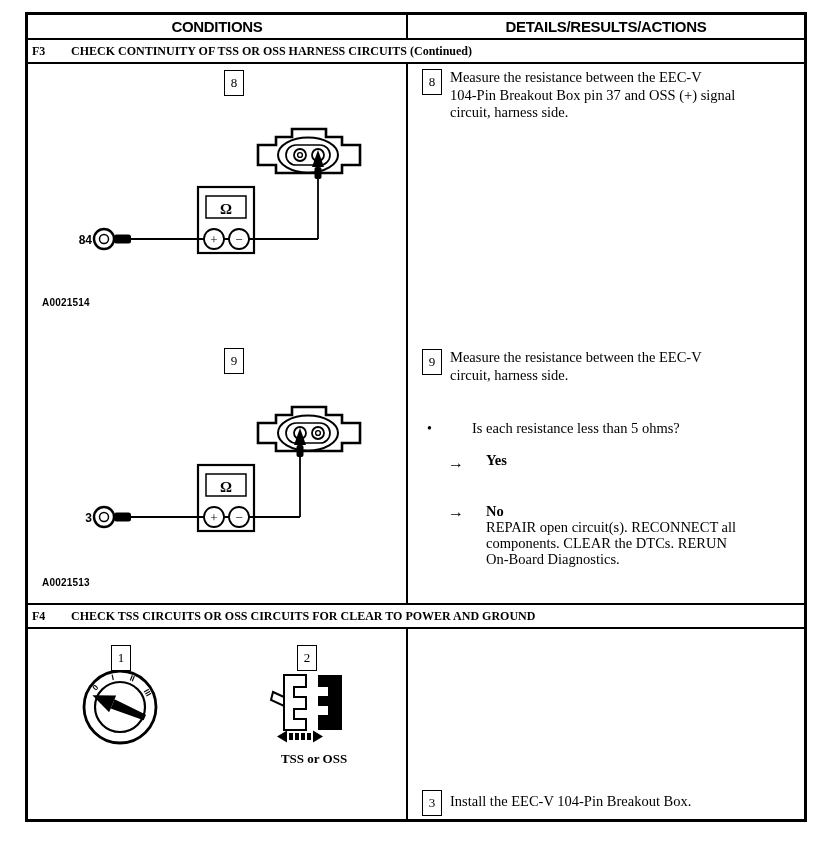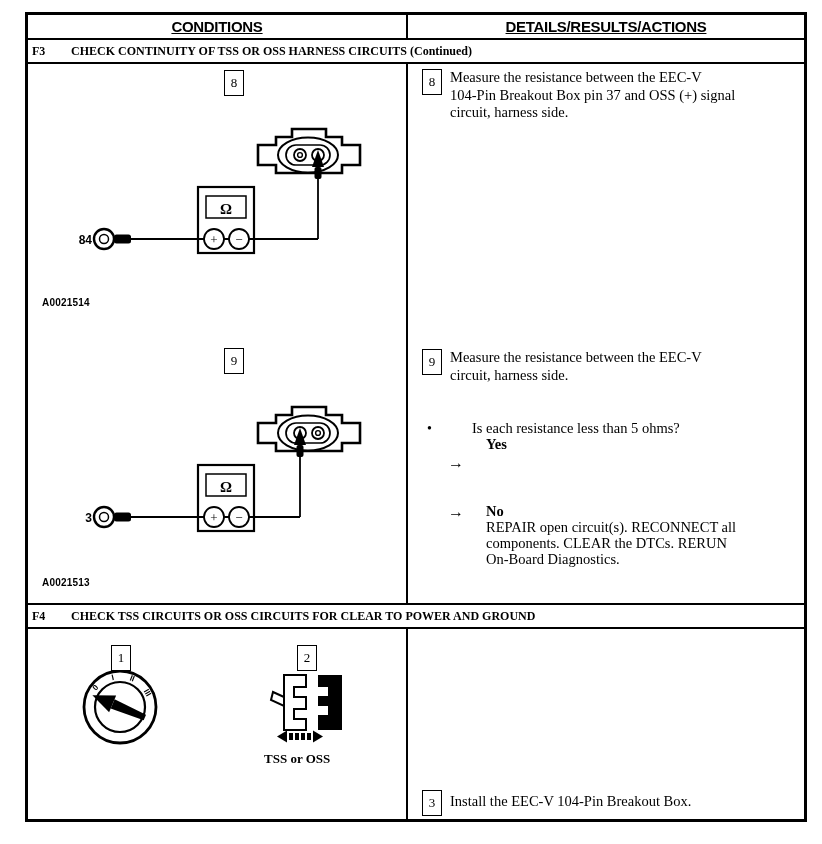--- a/index.html
+++ b/index.html
@@ -2,21 +2,21 @@
 <html><head>
 <meta charset="utf-8">
 <style>
   html,body{margin:0;padding:0;background:#fff;}
   .page{position:relative;width:822px;height:844px;background:#fff;color:#000;
         font-family:"Liberation Serif",serif;overflow:hidden;}
   .tbl{position:absolute;left:25px;top:12px;width:782px;height:810px;
        border:3px solid #000;box-sizing:border-box;display:flex;flex-direction:column;}
   .row-header{height:25px;border-bottom:2px solid #000;display:flex;flex:0 0 auto;box-sizing:border-box;}
   .cell-head{font-family:"Liberation Sans",sans-serif;font-weight:bold;font-size:15px;
-             letter-spacing:-0.3px;text-align:center;line-height:23px;box-sizing:border-box;text-decoration:underline;}
+             letter-spacing:-0.3px;text-align:center;line-height:23px;box-sizing:border-box;}
   .cell-head.left{width:380px;border-right:2px solid #000;}
   .cell-head.right{flex:1;}
   .row-title{height:24px;border-bottom:2px solid #000;flex:0 0 auto;box-sizing:border-box;
              font-weight:bold;font-size:12px;line-height:22px;white-space:nowrap;}
   .row-title .sec-id{display:inline-block;padding-left:4px;width:36px;}
   .row-content{display:flex;flex:0 0 auto;box-sizing:border-box;}
   .row-content.f3{height:541px;border-bottom:2px solid #000;}
   .row-content.f4{flex:1 1 auto;}
   .cell-left{width:380px;border-right:2px solid #000;position:relative;box-sizing:border-box;}
   .cell-right{flex:1;position:relative;box-sizing:border-box;}
@@ -24,21 +24,21 @@
           text-align:center;line-height:24px;font-size:13px;}
   .fig-label{position:absolute;font-family:"Liberation Sans",sans-serif;font-weight:bold;
              font-size:10px;letter-spacing:0.2px;}
   .steptext{position:absolute;font-size:14.5px;line-height:17.5px;width:350px;}
   .q-bullet{position:absolute;font-size:14px;}
   .q-text{position:absolute;font-size:14.5px;}
   .arrow-glyph{position:absolute;font-size:16px;line-height:14px;}
   .bold{font-weight:bold;}
   .answer-label{position:absolute;font-size:14.5px;font-weight:bold;}
   .answer-line{position:absolute;font-size:14.5px;line-height:15.8px;width:330px;}
-  .caption{position:absolute;font-weight:bold;font-size:13px;}
+  .caption{position:absolute;font-weight:bold;font-size:13px;text-align:center;}
   svg{position:absolute;left:0;top:0;}
   svg text{font-family:"Liberation Serif",serif;}
   .pinlbl{font-family:"Liberation Sans",sans-serif;font-weight:bold;font-size:12px;}
   .ringlbl{font-family:"Liberation Sans",sans-serif;font-weight:bold;font-size:8px;}
 </style>
 </head>
 <body>
 
 <div class="page">
   <div class="tbl">
@@ -140,21 +140,21 @@
         <span class="numbox" style="left:14px;top:285px;">9</span>
         <div class="steptext" style="left:42px;top:285px;">
           <div>Measure the resistance between the EEC-V</div>
           <div>circuit, harness side.</div>
         </div>
 
         <span class="q-bullet" style="left:19px;top:357px;">•</span>
         <span class="q-text" style="left:64px;top:356px;">Is each resistance less than 5 ohms?</span>
 
         <span class="arrow-glyph" style="left:40px;top:392px;">→</span>
-        <span class="answer-label" style="left:78px;top:372px;">Yes</span>
+        <span class="answer-label" style="left:78px;top:388px;">Yes</span>
 
         <span class="arrow-glyph" style="left:40px;top:441px;">→</span>
         <span class="answer-label" style="left:78px;top:439px;">No</span>
         <div class="answer-line" style="left:78px;top:456px;">
           <div>REPAIR open circuit(s). RECONNECT all</div>
           <div>components. CLEAR the DTCs. RERUN</div>
           <div>On-Board Diagnostics.</div>
         </div>
       </div>
     </div>

